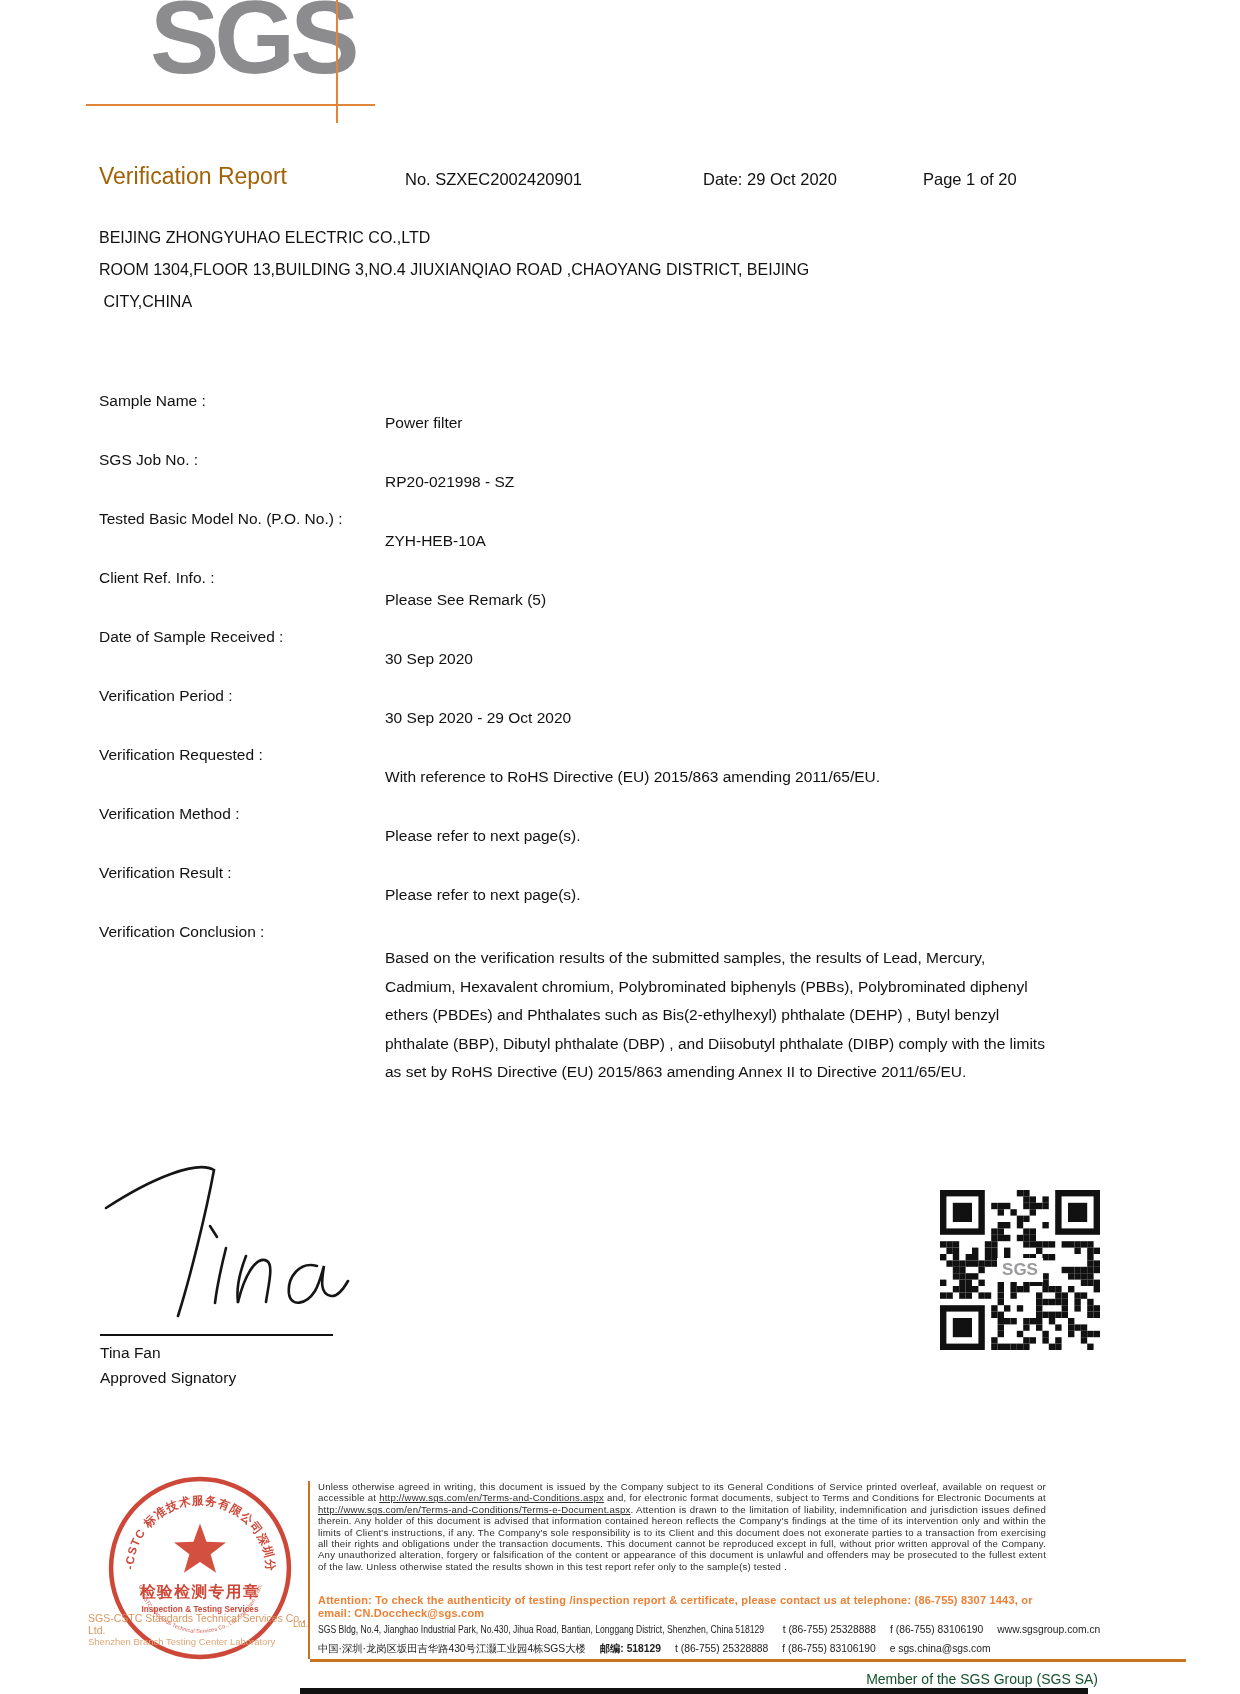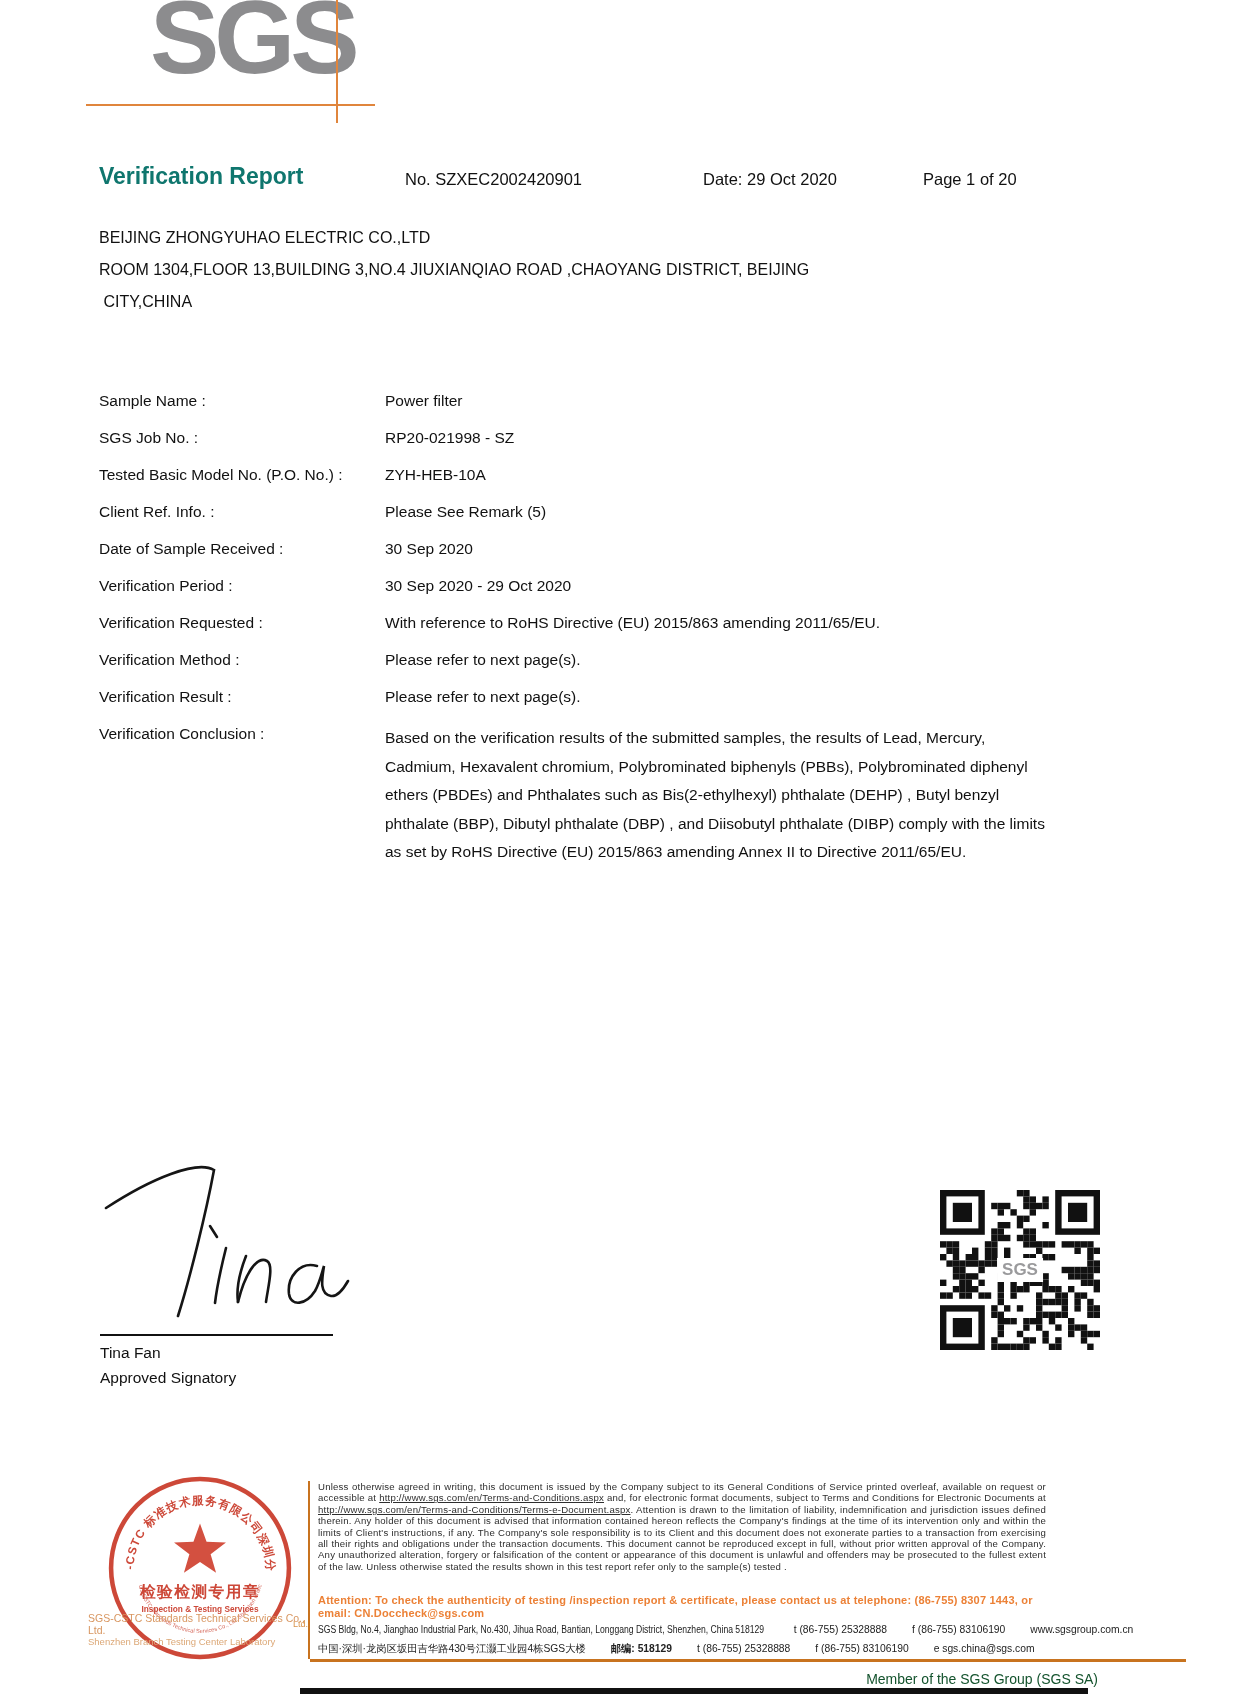--- a/index.html
+++ b/index.html
@@ -7,35 +7,35 @@
   body { font-family:"Liberation Sans", sans-serif; color:#1a1a1a; }
   .page { position:relative; width:1240px; height:1694px; background:#ffffff; overflow:hidden; }
 
   
   .logo-text { position:absolute; left:150px; top:-22px; font-size:104px; font-weight:bold;
                letter-spacing:-5px; color:#8c8c8e; font-family:"Liberation Sans",sans-serif; }
   .logo-hline { position:absolute; left:86px; top:104px; width:289px; height:2px; background:#e0853c; }
   .logo-vline { position:absolute; left:336px; top:0px; width:2px; height:123px; background:#e0853c; }
 
   
-  .report-title { position:absolute; left:99px; top:163px; font-size:23px; font-weight:bold; color:#0f766e; }
+  .report-title { position:absolute; left:99px; top:163px; font-size:23px; font-weight:normal; color:#a16207; }
   .hdr-meta { position:absolute; top:170px; font-size:16.5px; color:#111; }
   .hdr-no   { left:405px; }
   .hdr-date { left:703px; }
   .hdr-page { left:923px; }
 
   
   .client { position:absolute; left:99px; top:222px; font-size:16px; line-height:32px;
             color:#111; white-space:pre-wrap; width:900px; }
 
   
   .fields { position:absolute; left:99px; top:391px; width:960px; }
   .frow { display:flex; align-items:flex-start; margin-bottom:18px; }
   .flabel { width:262px; flex:0 0 262px; font-size:15.5px; line-height:19px; color:#111; }
-  .fvalue { margin-left:24px; font-size:15.5px; line-height:19px; color:#111; width:676px; }
+  .fvalue { margin-left:24px; font-size:15.5px; line-height:19px; color:#111; width:676px;margin-top:22px; }
   .fvalue.para { line-height:28.5px; }
 
   
   .signed-for { position:absolute; left:99px; top:1057px; font-size:15.5px; line-height:24px; color:#111; }
   .sig-draw { position:absolute; left:92px; top:1138px; }
   .sig-line { position:absolute; left:100px; top:1334px; width:233px; height:2px; background:#111; }
   .sig-name { position:absolute; left:100px; top:1344px; font-size:15.5px; color:#111; }
   .sig-role { position:absolute; left:100px; top:1369px; font-size:15.5px; color:#111; }
 
   
@@ -51,21 +51,21 @@
   
   .foot-divider { position:absolute; left:308px; top:1481px; width:2px; height:178px; background:#c8731f; }
   .disclaimer { position:absolute; left:318px; top:1481px; width:728px; font-size:9.6px;
                 line-height:11.4px; color:#2e2e2e; text-align:justify; letter-spacing:.2px; }
   .attention { position:absolute; left:318px; top:1594px; width:730px; font-size:11px; font-weight:bold;
                color:#ec8136; line-height:12.5px; letter-spacing:.2px; }
   .foot-co  { position:absolute; left:88px; top:1612px; font-size:10.5px; color:#d89660; width:220px; }
   .foot-br  { position:absolute; left:88px; top:1636px; font-size:9.5px; color:#dca877; width:220px; }
   .side-ltd { position:absolute; left:293px; top:1619px; font-size:9px; color:#d8924a; }
   .addr-block { position:absolute; left:318px; top:1620px; width:870px; font-size:10.3px; color:#222; }
-  .addr-row { display:flex; gap:25px; white-space:nowrap; line-height:19px; }
+  .addr-row { display:flex; gap:14px; white-space:nowrap; line-height:19px; }
   .addr-main { flex:0 0 auto; }
   .foot-rule { position:absolute; left:310px; top:1659px; width:876px; height:3px; background:#c8731f; }
   .member { position:absolute; right:142px; top:1671px; font-size:14px; color:#14532d; }
   .bottom-bar { position:absolute; left:300px; top:1688px; width:788px; height:6px; background:#111; }
 </style>
 </head>
 <body>
 
 <div class="page">
 

